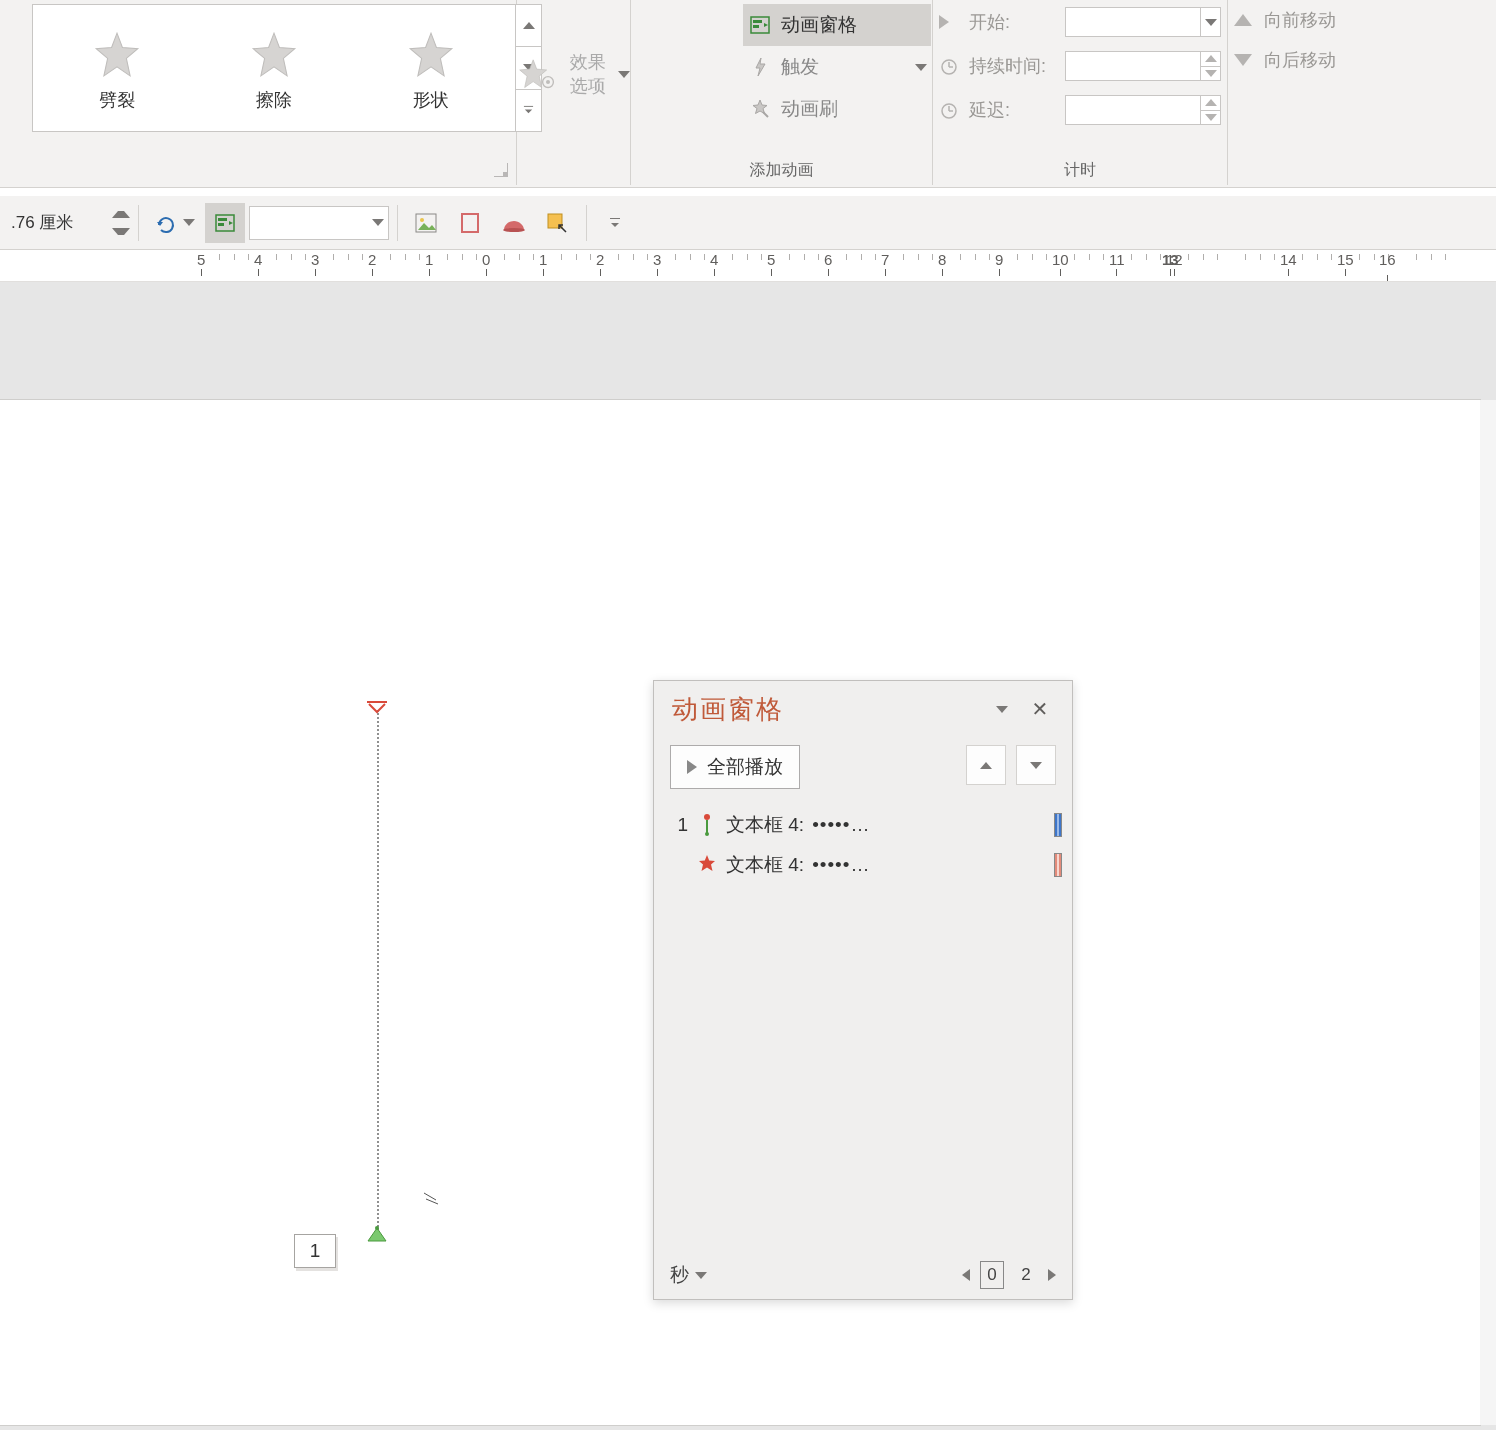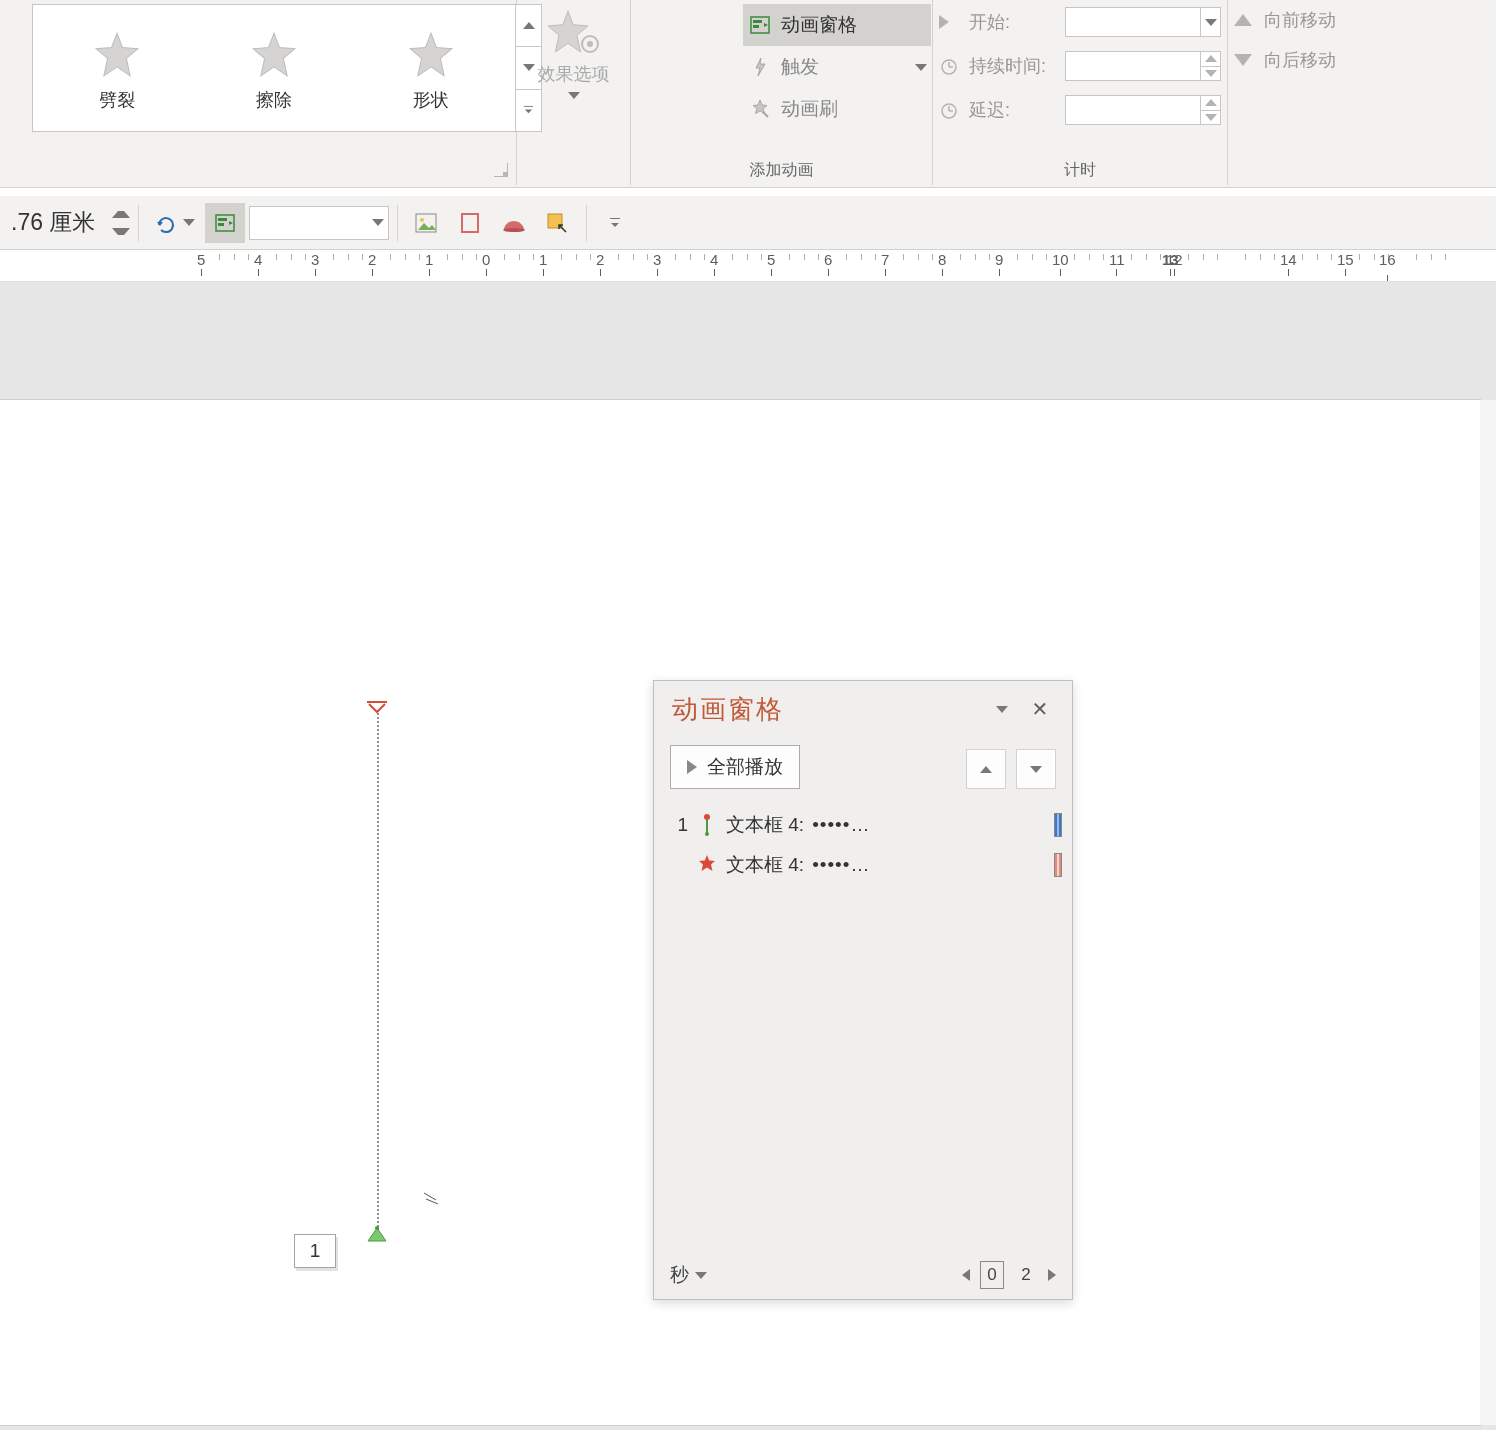--- a/index.html
+++ b/index.html
@@ -22,21 +22,21 @@
 .gallery-items { flex:1; display:flex; align-items:center; justify-content:space-around; padding:0 6px; }
 .gitem { width:142px; text-align:center; }
 .gitem .star { width:56px; height:50px; margin:6px auto 8px; }
 .gitem .lbl { font-size:18px; color:#333; }
 .spinners { width:26px; display:flex; flex-direction:column; border-left:1px solid #c8c6c4; }
 .spbtn { flex:1; display:flex; align-items:center; justify-content:center; border-bottom:1px solid #c8c6c4; cursor:pointer; }
 .spbtn:last-child{border-bottom:none;}
 .spbtn svg{width:11px;height:11px;}
 
 
-.bigbtn { width:100%; display:flex; flex-direction:column; align-items:center; justify-content:flex-start; padding-top:8px; gap:6px; height:140px; }
+.bigbtn { width:100%; display:flex; flex-direction:row; align-items:center; justify-content:flex-start; padding-top:8px; gap:6px; height:140px; }
 .bigbtn .lbl { font-size:18px; color:#aaa; text-align:center; }
 .g-effect .bigbtn .icon{width:60px;height:48px;}
 .g-adv-left{ position:absolute; left:0; top:2px; width:110px; height:150px;}
 .g-adv-right{ position:absolute; left:112px; top:4px; width:188px;}
 .advrow{ display:flex; align-items:center; height:42px; gap:8px; font-size:19px; color:#888; padding:0 4px;}
 .advrow.active{ background:#d4d2cf; color:#333;}
 .advrow .aicon{width:26px; display:flex; align-items:center; justify-content:center;}
 .advrow .atext{flex:1;}
 .advrow .acaret{width:12px;}
 
@@ -49,21 +49,21 @@
 .tinput .tsp{flex:1;border-left:1px solid #c8c6c4;border-bottom:1px solid #c8c6c4;display:flex;align-items:center;justify-content:center;}
 .tinput .tsp:last-child{border-bottom:none;}
 
 
 .reorder-title{font-size:18px; color:#333; padding:8px 6px 6px;}
 .reorder-row{display:flex;align-items:center;gap:8px;height:40px;padding:0 6px;font-size:18px;color:#9a9895;}
 .reorder-row .ricon{width:22px;}
 
 
 .qat{ position:absolute; top:196px; left:0; right:0; height:54px; background:#f3f2f1; border-bottom:1px solid #d4d2cf; display:flex; align-items:center; padding:0 4px; gap:4px;}
-.qat .sizebox{width:104px;height:34px;border:1px solid transparent;background:transparent;display:flex;align-items:center;padding:0 6px;font-size:23px;color:#333;}
+.qat .sizebox{width:104px;height:34px;border:1px solid transparent;background:transparent;display:flex;align-items:center;padding:0 6px;font-size:17px;color:#333;}
 .qat .spin{display:flex;flex-direction:column;width:18px;height:34px;}
 .qat .spin div{flex:1;display:flex;align-items:center;justify-content:center;}
 .qat .sep{width:1px;height:36px;background:#d4d2cf;margin:0 4px;}
 .qat .tbtn{height:40px;min-width:40px;display:flex;align-items:center;justify-content:center;padding:0 6px;}
 .qat .tbtn.active{background:#d4d2cf;}
 .qat .combo{width:140px;height:34px;border:1px solid #c8c6c4;background:#fff;display:flex;align-items:center;justify-content:flex-end;padding:0 4px;}
 
 
 .ruler{position:absolute;top:250px;left:0;right:0;height:32px;background:#fff;border-bottom:1px solid #e1dfdd;}
 .ruler-inner{position:absolute;left:4px;right:4px;top:0;bottom:0;overflow:hidden;}
@@ -84,21 +84,21 @@
 .motion-path .start-marker{position:absolute;left:-10px;bottom:-4px;width:22px;height:18px;}
 .anim-tag{position:absolute;left:294px;top:834px;width:42px;height:34px;border:1px solid #a6a4a1;background:#fff;display:flex;align-items:center;justify-content:center;font-size:19px;color:#333;box-shadow:2px 3px 0 #e4e2e0;}
 .cursor-mark{position:absolute;left:422px;top:790px;width:18px;height:16px;}
 
 
 .apane{position:absolute;left:653px;top:680px;width:420px;height:620px;background:#f0efee;border:1px solid #c1bfbd;box-shadow:0 3px 10px rgba(0,0,0,.15);}
 .ap-header{display:flex;align-items:center;height:56px;padding:0 18px;}
 .ap-title{flex:1;font-size:26px;color:#c05a3a;letter-spacing:2px;}
 .ap-hdrop{width:28px;height:28px;display:flex;align-items:center;justify-content:center;margin-right:10px;}
 .ap-close{width:28px;height:28px;display:flex;align-items:center;justify-content:center;font-size:20px;color:#605e5c;cursor:pointer;}
-.ap-controls{display:flex;align-items:flex-end;padding:8px 16px;gap:10px;}
+.ap-controls{display:flex;align-items:flex-start;padding:8px 16px;gap:10px;}
 .playall{height:44px;border:1px solid #adabab;background:#fdfdfd;display:flex;align-items:center;gap:10px;padding:0 16px;font-size:19px;color:#333;}
 .ap-spacer{flex:1;}
 .updown{width:40px;height:40px;border:1px solid #d4d2cf;background:#fdfdfd;display:flex;align-items:center;justify-content:center;}
 .ap-list{padding:8px 10px 8px 14px;}
 .ap-item{display:flex;align-items:center;height:40px;gap:8px;font-size:19px;color:#333;}
 .ap-item .anum{width:20px;text-align:right;color:#333;}
 .ap-item .aicon{width:22px;display:flex;align-items:center;justify-content:center;}
 .ap-item .atxt{flex:0 0 auto;}
 .ap-item .adots{flex:1;color:#333;letter-spacing:1px;}
 .ap-item .abar{width:8px;height:24px;border:1px solid #888;}

